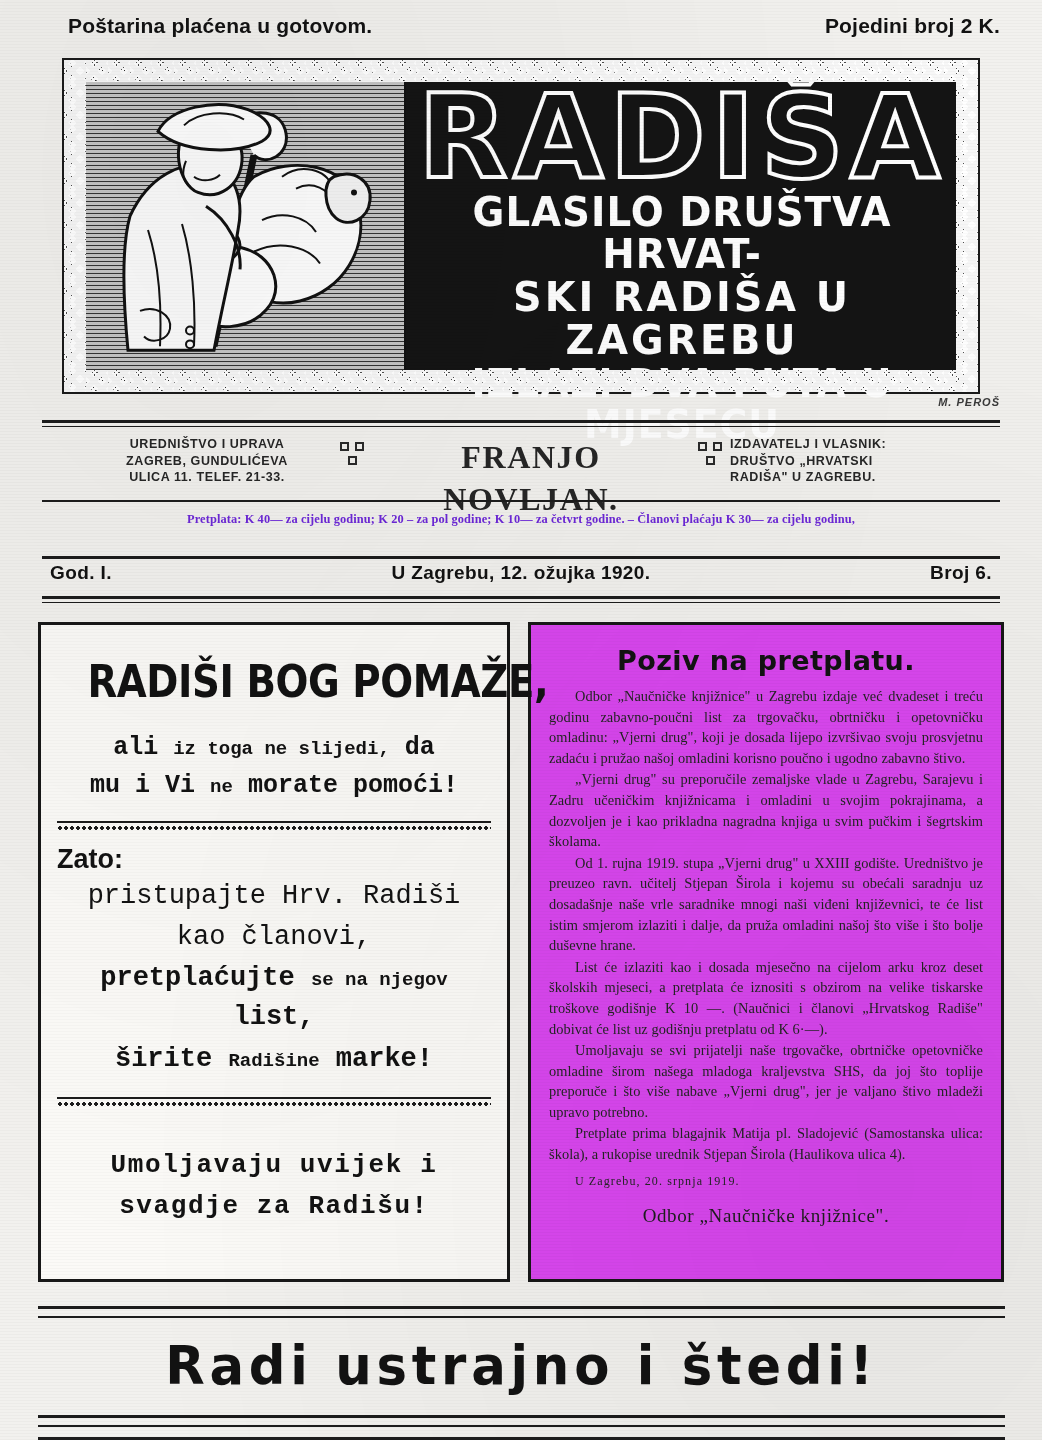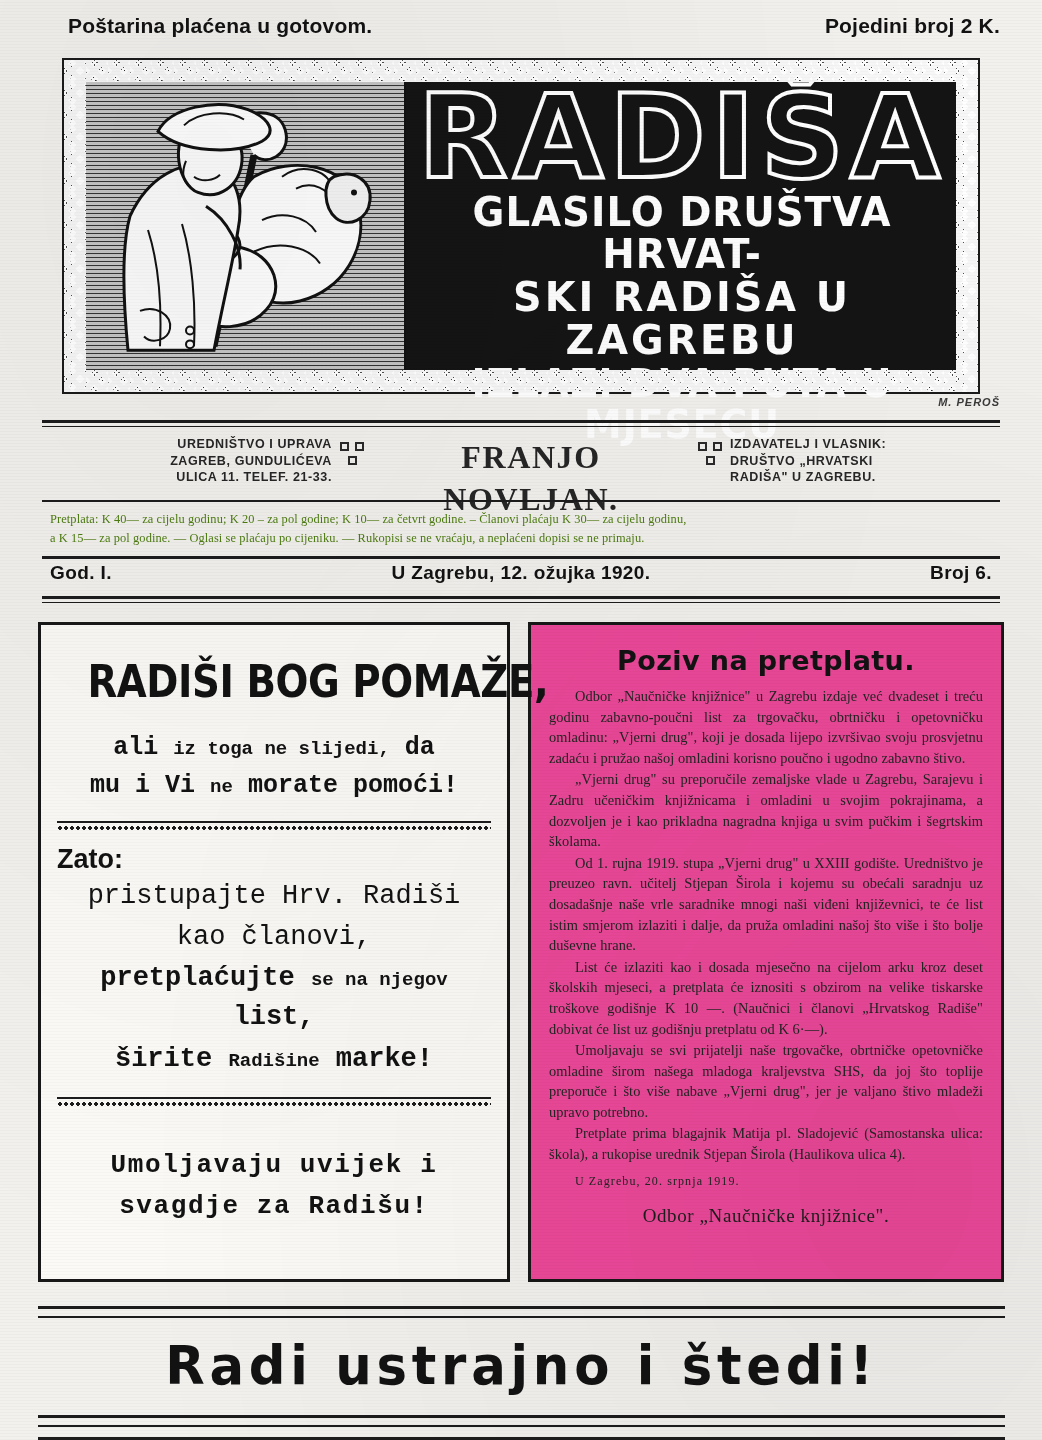--- a/index.html
+++ b/index.html
@@ -155,21 +155,21 @@
     align-items: flex-start;
     justify-content: space-between;
   }
   .imp-col {
     font-size: 12.5px;
     line-height: 1.32;
     letter-spacing: .6px;
     font-weight: bold;
     color: #262626;
   }
-  .imp-left { width: 250px; text-align: right; padding-left: 20px;}
+  .imp-left { width: 250px; text-align: center; padding-left: 20px;}
   .imp-right { width: 250px; text-align: left; }
   .imp-center { text-align: center; flex: 1; }
   .imp-center .ocaption {
     font-family: "Liberation Serif", serif;
     font-size: 17px;
     font-weight: normal;
     letter-spacing: .3px;
     margin-bottom: 4px;
   }
   .imp-center .oname {
@@ -193,22 +193,23 @@
     box-sizing: border-box;
   }
 
   
   .terms {
     position: absolute;
     top: 510px; left: 50px; right: 50px;
     font-family: "Liberation Serif", serif;
     font-size: 12.4px;
     line-height: 1.55;
-    font-weight: normal;
-    color: #4d7c0f;
+    text-align: center;
+    font-weight: bold;
+    color: #6d28d9;
     letter-spacing: .1px;
   }
 
   
   .issuebar {
     position: absolute;
     top: 562px; left: 50px; right: 50px;
     display: flex;
     align-items: center;
     font-size: 19px;
@@ -271,21 +272,21 @@
     font-size: 26px;
     font-weight: bold;
     letter-spacing: 1.6px;
     line-height: 1.5;
   }
 
   .article {
     flex: 1;
     border: 3px solid #171717;
     box-sizing: border-box;
-    background: #ec4899;
+    background: #d946ef;
     padding: 16px 18px 0 18px;
     overflow: hidden;
   }
   .art-title {
     font-family: "DejaVu Sans", sans-serif;
     font-weight: bold;
     font-size: 27px;
     text-align: center;
     letter-spacing: .4px;
     margin: 4px 0 10px;
@@ -448,21 +449,20 @@
       <div>IZDAVATELJ I VLASNIK:</div>
       <div>DRUŠTVO „HRVATSKI</div>
       <div>RADIŠA" U ZAGREBU.</div>
     </div>
   </div>
 
   <div class="rule" style="top:500px; height:2px;"></div>
 
   <div class="terms">
     <div>Pretplata: K 40— za cijelu godinu; K 20 – za pol godine; K 10— za četvrt godine. – Članovi plaćaju K 30— za cijelu godinu,</div>
-    <div>a K 15— za pol godine. — Oglasi se plaćaju po cijeniku. — Rukopisi se ne vraćaju, a neplaćeni dopisi se ne primaju.</div>
   </div>
 
   <div class="rule" style="top:556px; height:3px;"></div>
   <div class="rule" style="top:596px; height:3px;"></div>
   <div class="rule" style="top:602px; height:1px;"></div>
 
   <div class="issuebar">
     <div class="l">God. I.</div>
     <div class="c">U Zagrebu, 12. ožujka 1920.</div>
     <div class="r">Broj 6.</div>

